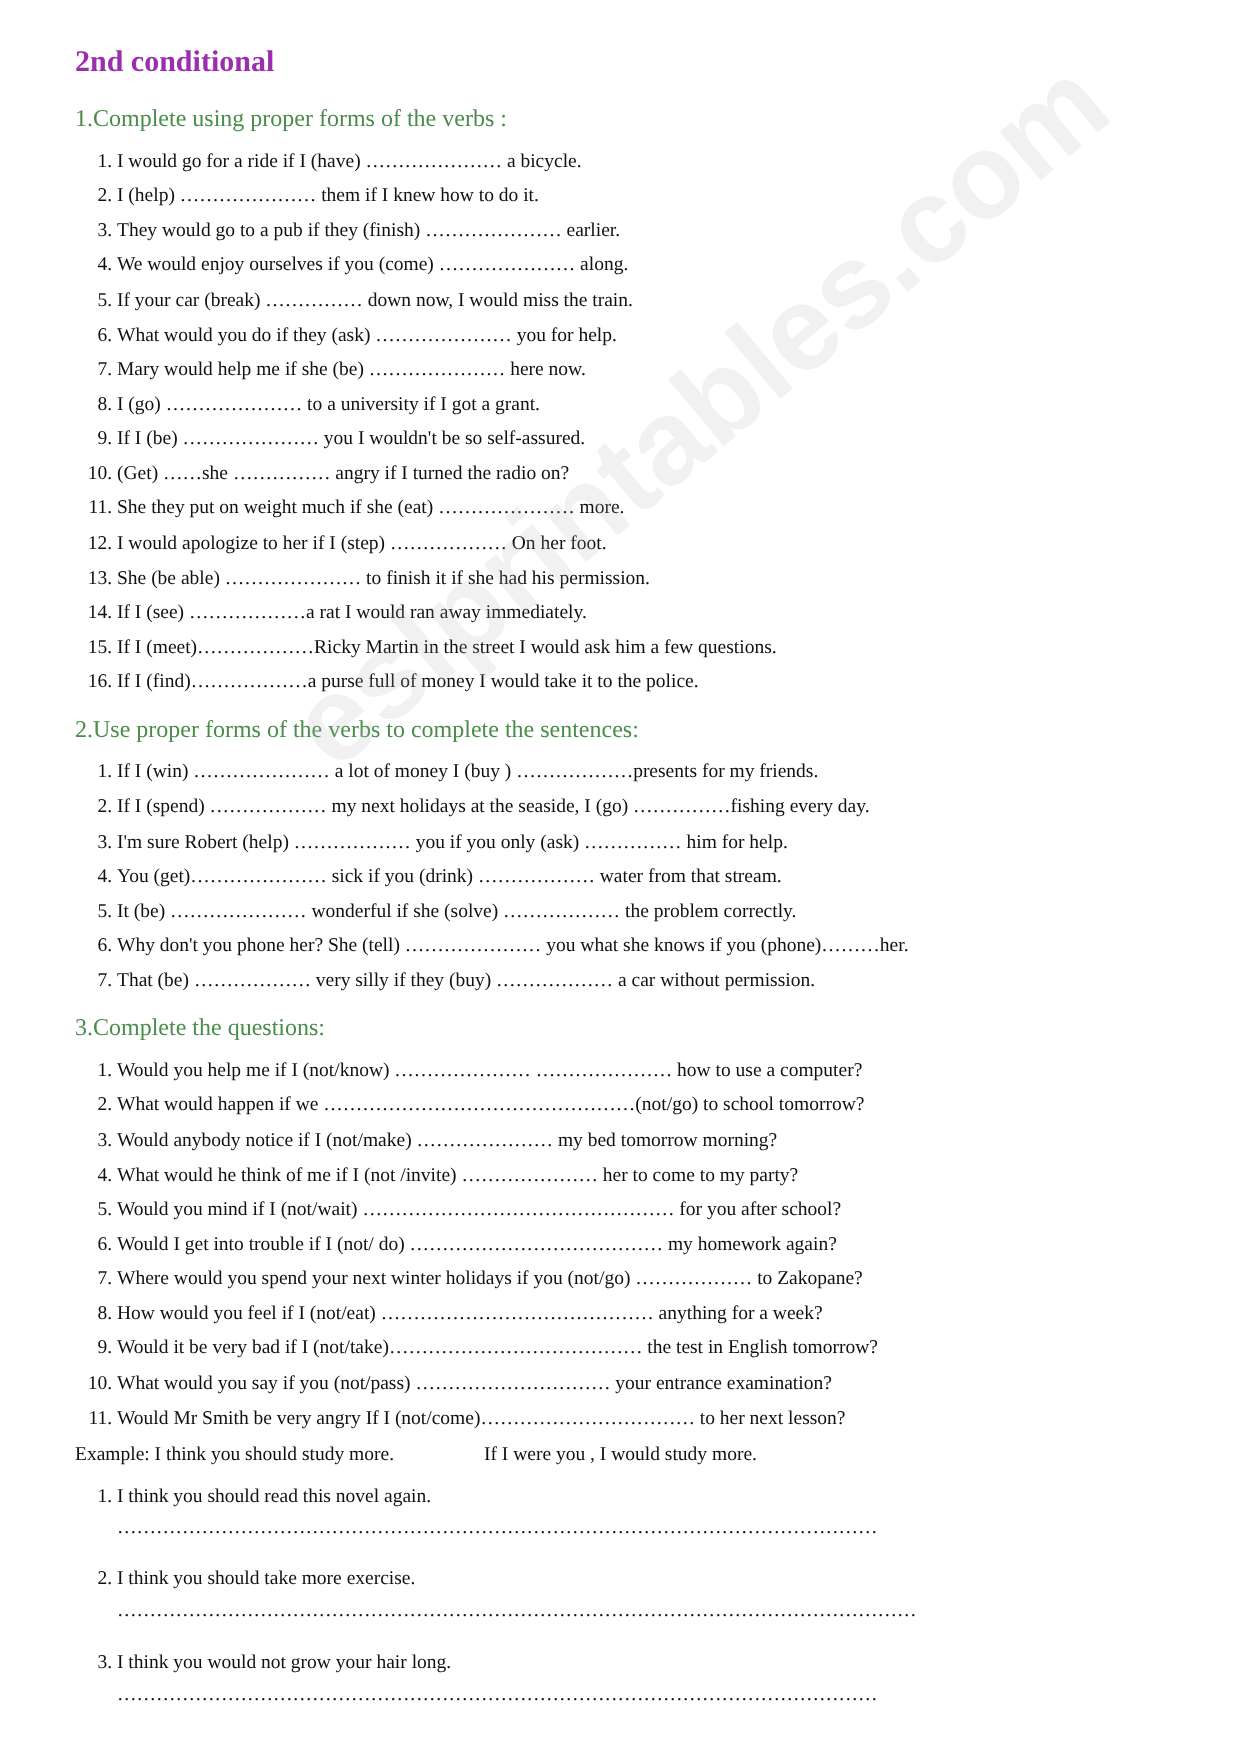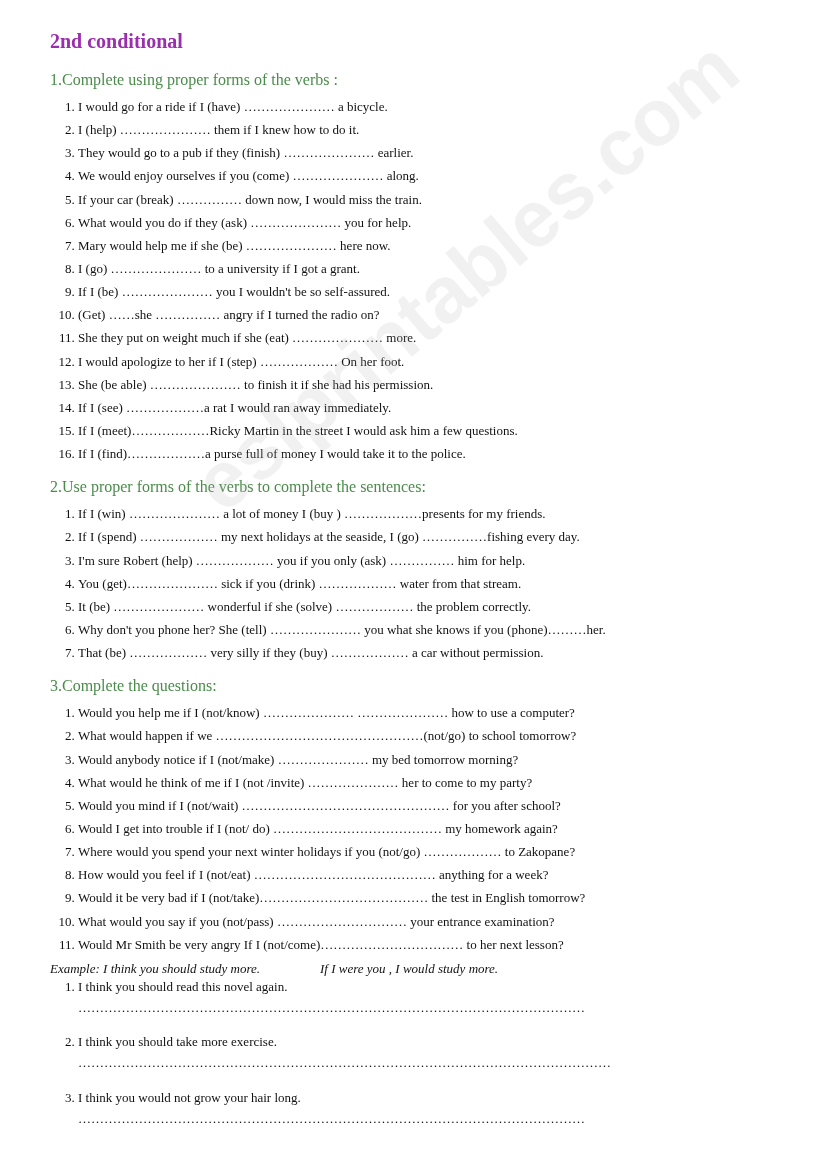--- a/index.html
+++ b/index.html
@@ -49,22 +49,21 @@
       padding-left: 28px;
       margin-bottom: 6px;
     }
 
     ol li {
       margin-bottom: 3px;
       line-height: 1.55;
     }
 
     .section4-example {
-      font-style: italic;
-      margin-bottom: 0;
+      margin-bottom: 10px;
       font-size: 13px;
     }
 
     .section4-list {
       list-style: decimal;
       padding-left: 28px;
     }
 
     .section4-list li {
       margin-bottom: 14px;

